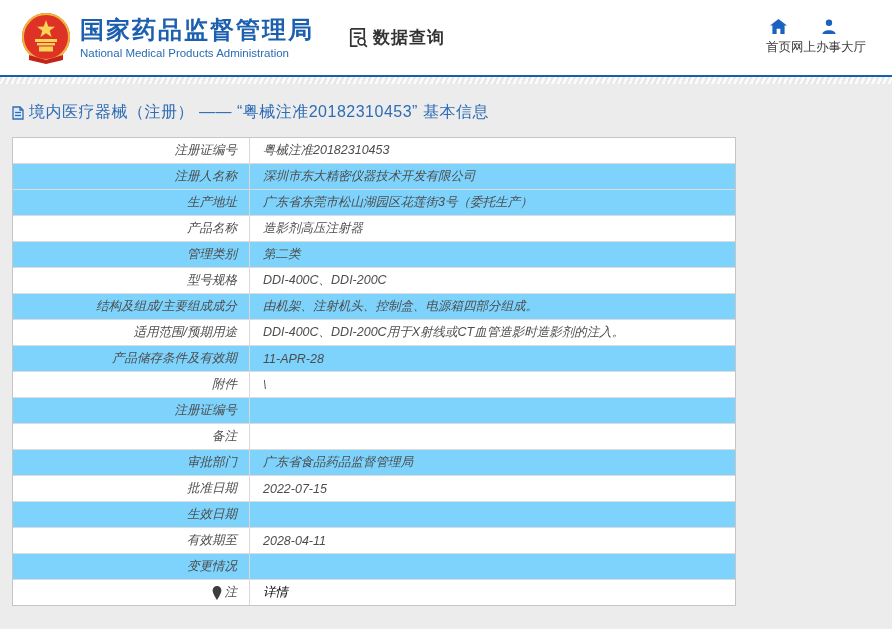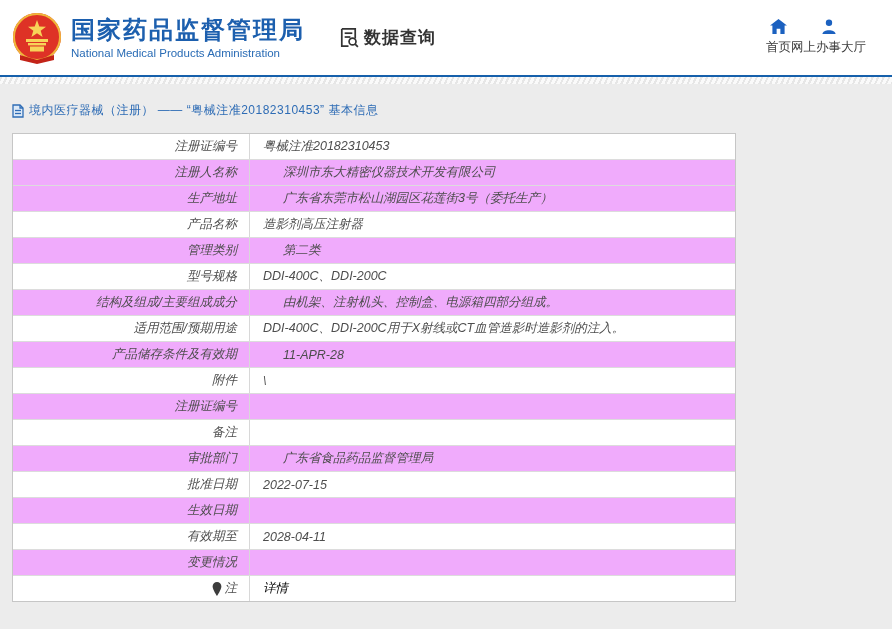--- a/index.html
+++ b/index.html
@@ -8,21 +8,21 @@
     font-family: "Liberation Sans", "DejaVu Sans", sans-serif;
     background: #ececec;
     overflow: hidden;
     color: #4a4a4a;
   }
   .page { width: 892px; height: 629px; display: flex; flex-direction: column; }
 
   
   .site-header {
     height: 75px; background: #ffffff; display: flex; align-items: center;
-    padding: 0 20px 0 10px; flex: 0 0 auto;
+    padding: 0 20px 0 19px; flex: 0 0 auto;
   }
   .logo-wrap { width: 54px; height: 54px; flex: 0 0 auto; }
   .org-titles { margin-left: 7px; display: flex; flex-direction: column; justify-content: center; }
   .org-cn { font-size: 24px; font-weight: bold; color: #1c5fae; letter-spacing: 2px; line-height: 1.15; }
   .org-en { font-size: 11.5px; color: #2a6cb5; margin-top: 3px; }
   .data-query { display: flex; align-items: center; margin-left: 32px; cursor: pointer; font-weight: bold; }
   .data-query .dq-label { font-size: 17px; color: #333; margin-left: 4px; letter-spacing: 1px; }
   .header-spacer { flex: 1 1 auto; }
   .top-nav { display: flex; align-items: center; margin-right: 6px; }
   .nav-item { display: flex; flex-direction: column; align-items: center; cursor: pointer; }
@@ -30,27 +30,27 @@
 
   .blue-rule { height: 2px; background: #1660ab; flex: 0 0 auto; }
   .hatch-band {
     height: 7px; flex: 0 0 auto;
     background: repeating-linear-gradient(115deg, #e6e6e6 0 2px, #fafafa 2px 5px);
   }
 
   
   .content { flex: 1 1 auto; padding: 14px 12px 0 12px; background: #ececec; }
   .breadcrumb { display: flex; align-items: center; margin: 4px 0 14px 0; }
-  .breadcrumb .bc-title { font-size: 12px; color: #2e6cb5; margin-left: 5px; letter-spacing: 0.5px; }
+  .breadcrumb .bc-title { font-size: 16px; color: #2e6cb5; margin-left: 5px; letter-spacing: 0.5px; }
 
   .info-table {
     background: #ffffff; border: 1px solid #c6c6c6; width: 724px; font-style: italic;
   }
   .row { display: flex; align-items: stretch; min-height: 25px; background: #ffffff; }
-  .row.alt { background: #f0abfc; gap: 20px; }
+  .row.alt { background: #7dd3fc; }
   .row + .row { border-top: 1px solid #dcdcdc; }
   .cell-label {
     flex: 0 0 237px; border-right: 1px solid #d8d8d8;
     display: flex; align-items: center; justify-content: flex-end;
     padding: 4px 12px 4px 6px; font-size: 12.5px; color: #4d4d4d;
     gap: 3px;
   }
   .cell-value {
     flex: 1 1 auto; display: flex; align-items: center;
     padding: 4px 10px 4px 13px; font-size: 12.5px; color: #4d4d4d;

